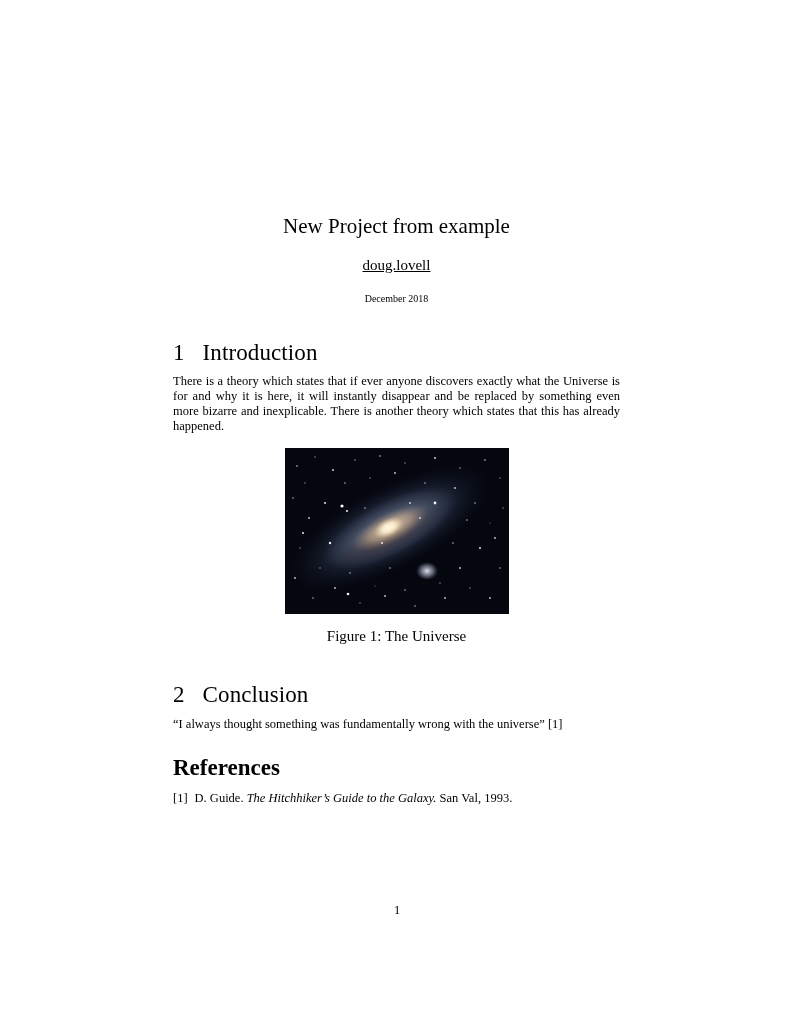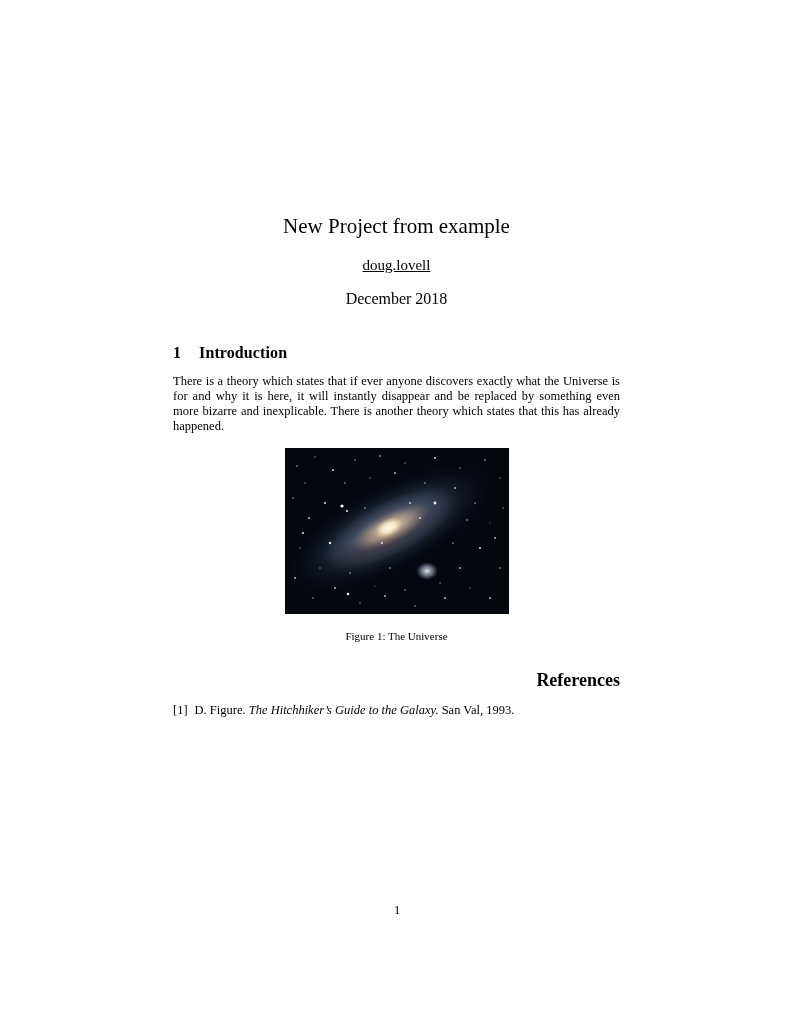--- a/index.html
+++ b/index.html
@@ -33,28 +33,28 @@
   .doc-author {
     margin-top: 17px;
     text-align: center;
     font-size: 15px;
     line-height: 18px;
     text-decoration: underline;
   }
   .doc-date {
     margin-top: 16px;
     text-align: center;
-    font-size: 16px;
+    font-size: 10px;
     line-height: 18px;
   }
   .section-heading {
     margin-top: 34px;
-    font-size: 16px;
+    font-size: 23px;
     line-height: 22px;
-    font-weight: bold;
+    font-weight: normal;
     letter-spacing: 0.1px;
   }
   .section-heading .sec-num {
     display: inline-block;
     margin-right: 18px;
   }
   .body-par {
     margin-top: 10px;
     font-size: 12.5px;
     line-height: 15px;
@@ -67,42 +67,41 @@
     text-align: center;
   }
   .galaxy-frame {
     display: block;
     margin: 0 auto;
     width: 224px;
     height: 166px;
   }
   .fig-caption {
     margin-top: 15px;
-    font-size: 11px;
+    font-size: 15px;
     line-height: 15px;
     text-align: center;
   }
   .conclusion-heading {
     margin-top: 40px;
   }
   .conclusion-par {
     margin-top: 11px;
     font-size: 12.5px;
     line-height: 15px;
   }
   .conclusion-second {
     margin-top: 0;
     text-indent: 20px;
   }
   .refs-heading {
     margin-top: 25px;
-    font-size: 18px;
+    font-size: 23px;
     line-height: 22px;
     font-weight: bold;
-    text-align: right;
   }
   .ref-entry {
     margin-top: 12px;
     display: flex;
     font-size: 12.5px;
     line-height: 15px;
   }
   .ref-label {
     flex: 0 0 auto;
     margin-right: 7px;
@@ -233,23 +232,27 @@
             <circle cx="182" cy="72" r="0.8" opacity="0.7"></circle>
           <circle cx="125" cy="55" r="0.9" opacity="0.8"></circle>
             <circle cx="80" cy="60" r="0.8" opacity="0.7"></circle>
           <circle cx="20" cy="35" r="0.7" opacity="0.6"></circle>
             <circle cx="105" cy="120" r="0.8" opacity="0.7"></circle>
         </g>
       </svg>
       <div class="fig-caption">Figure 1: The Universe</div>
     </div>
 
+    <div class="section-heading conclusion-heading">
+      <span class="sec-num">2</span><span>Conclusion</span>
+    </div>
+    <div class="conclusion-par">“I always thought something was fundamentally wrong with the universe” [1]</div>
 
     <div class="refs-heading">References</div>
     <div class="ref-entry">
       <span class="ref-label">[1]</span>
-      <span class="ref-text"><span>D. Figure.</span> <span class="ref-title">The Hitchhiker’s Guide to the Galaxy.</span> <span>San Val, 1993.</span></span>
+      <span class="ref-text"><span>D. Guide.</span> <span class="ref-title">The Hitchhiker’s Guide to the Galaxy.</span> <span>San Val, 1993.</span></span>
     </div>
 
   </div>
 
   <div class="page-number">1</div>
 </div>
 
 </body></html>

